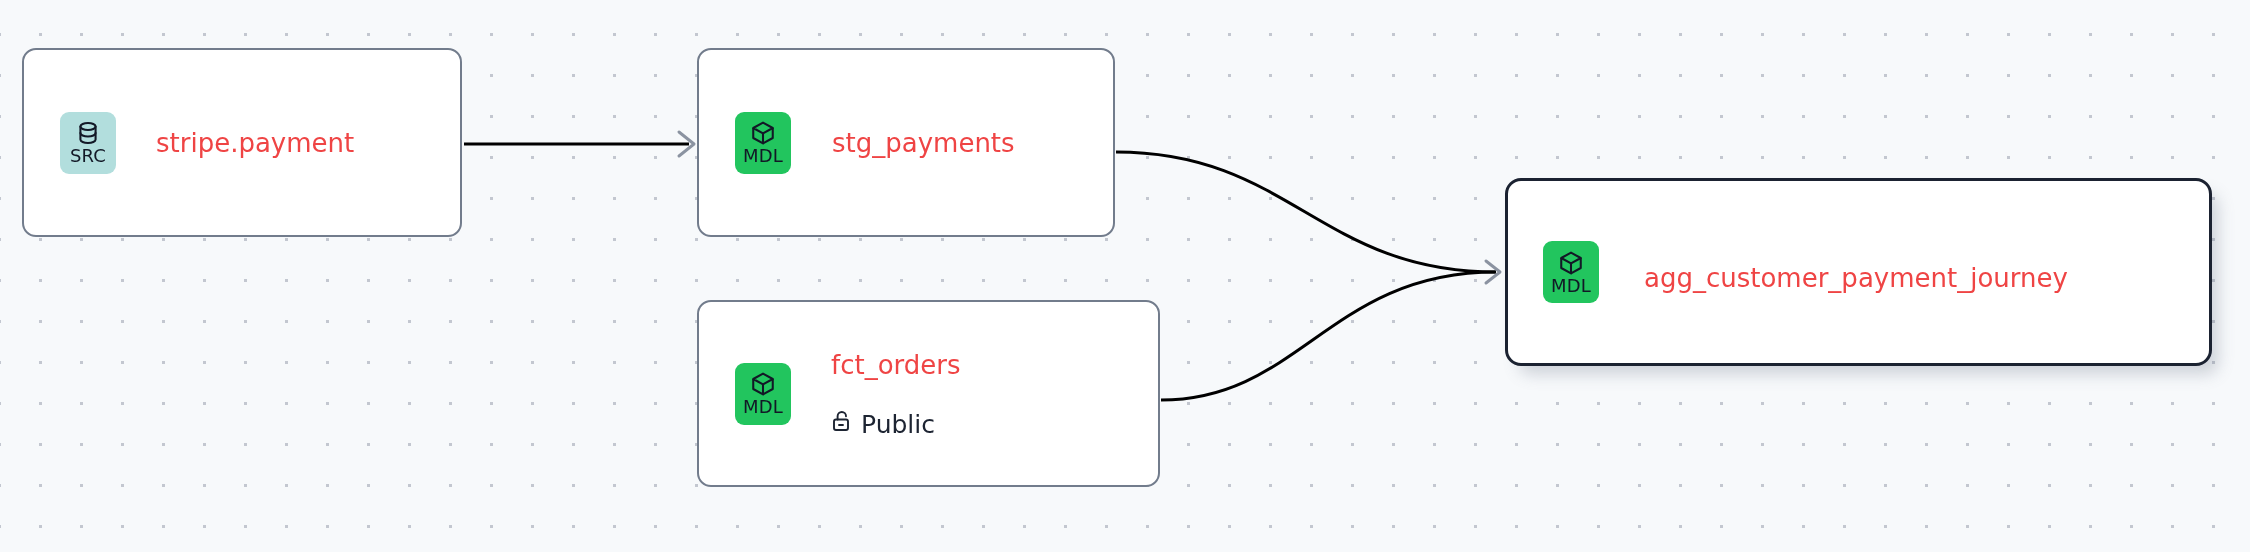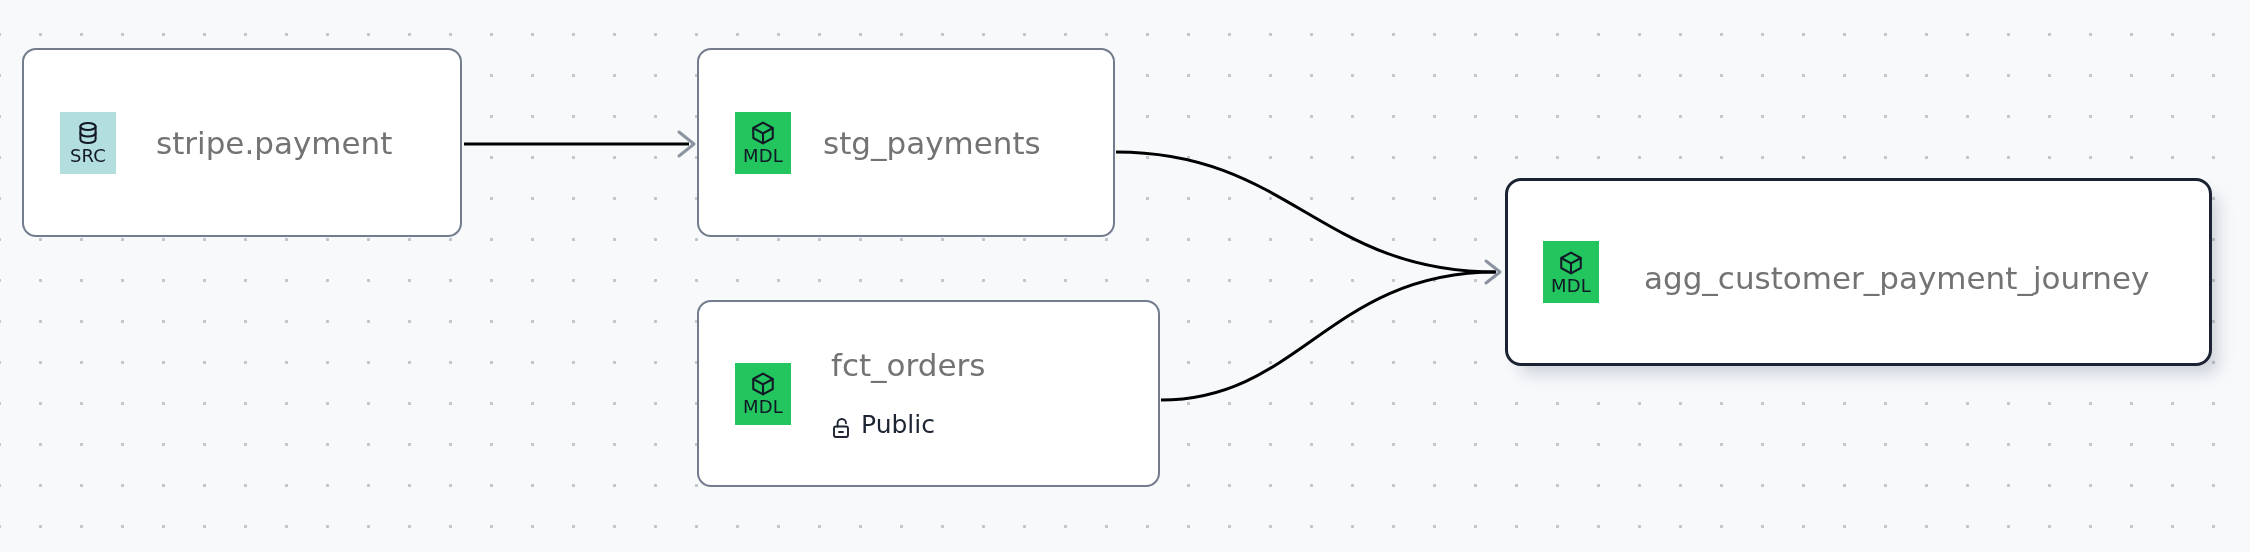--- a/index.html
+++ b/index.html
@@ -43,21 +43,21 @@
   .node.selected {
     border: 3.5px solid #1b2231;
     border-radius: 16px;
     box-shadow: 10px 12px 16px -4px rgba(110,120,140,0.30);
   }
 
   .badge {
     flex: 0 0 auto;
     width: 56px;
     height: 62px;
-    border-radius: 0;
+    border-radius: 9px;
     display: flex;
     flex-direction: column;
     align-items: center;
     justify-content: center;
     gap: 1px;
   }
   .badge.src { background: #b2dedd; }
   .badge.mdl { background: #22c55e; }
   .badge .glyph {
     width: 26px;
@@ -72,42 +72,42 @@
     font-family: "DejaVu Sans", "Liberation Sans", sans-serif;
   }
 
   .node-body {
     display: flex;
     flex-direction: column;
     justify-content: center;
     min-width: 0;
   }
   .node-title {
-    font-size: 31px;
+    font-size: 26px;
     line-height: 36px;
-    color: #737373;
+    color: #ef4444;
     white-space: nowrap;
   }
   .node-sub {
     display: flex;
-    align-items: flex-end;
+    align-items: flex-start;
     gap: 8px;
     font-size: 25px;
     line-height: 31px;
     color: #1d2432;
     margin-top: 4px;
   }
   .node-sub svg { display: block; }
 
   
   #node-stripe-payment      { left: 22px;   top: 48px;  width: 440px; height: 189px; padding-left: 36px; }
   #node-stripe-payment .node-body { margin-left: 40px; }
 
   #node-stg-payments        { left: 697px;  top: 48px;  width: 418px; height: 189px; padding-left: 36px; }
-  #node-stg-payments .node-body { margin-left: 32px; }
+  #node-stg-payments .node-body { margin-left: 41px; }
 
   #node-fct-orders          { left: 697px;  top: 300px; width: 463px; height: 187px; padding-left: 36px; }
   #node-fct-orders .node-body { margin-left: 40px; gap: 22px; }
 
   #node-agg-customer        { left: 1505px; top: 178px; width: 707px; height: 188px; padding-left: 35px; }
   #node-agg-customer .node-body { margin-left: 45px; margin-top: 12px; }
 </style>
 </head>
 <body>
 

